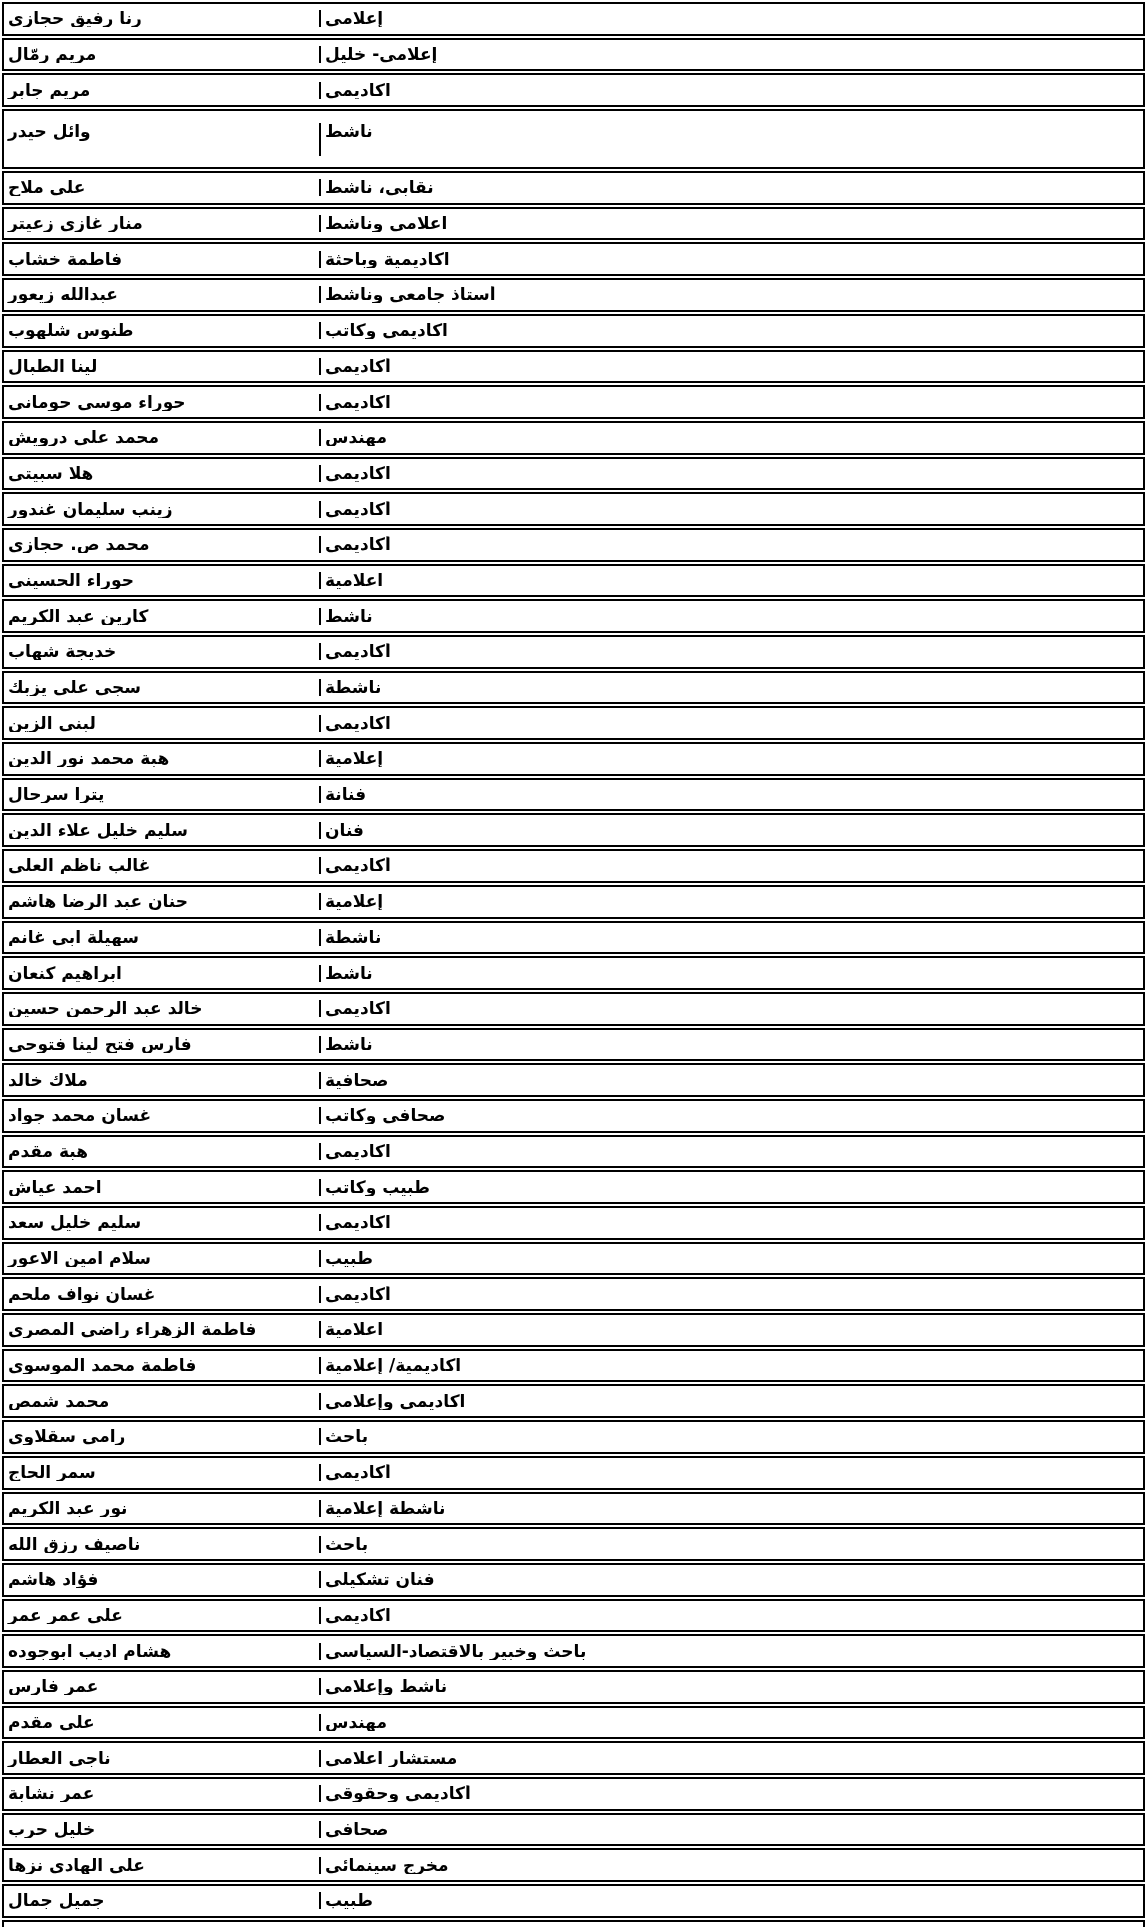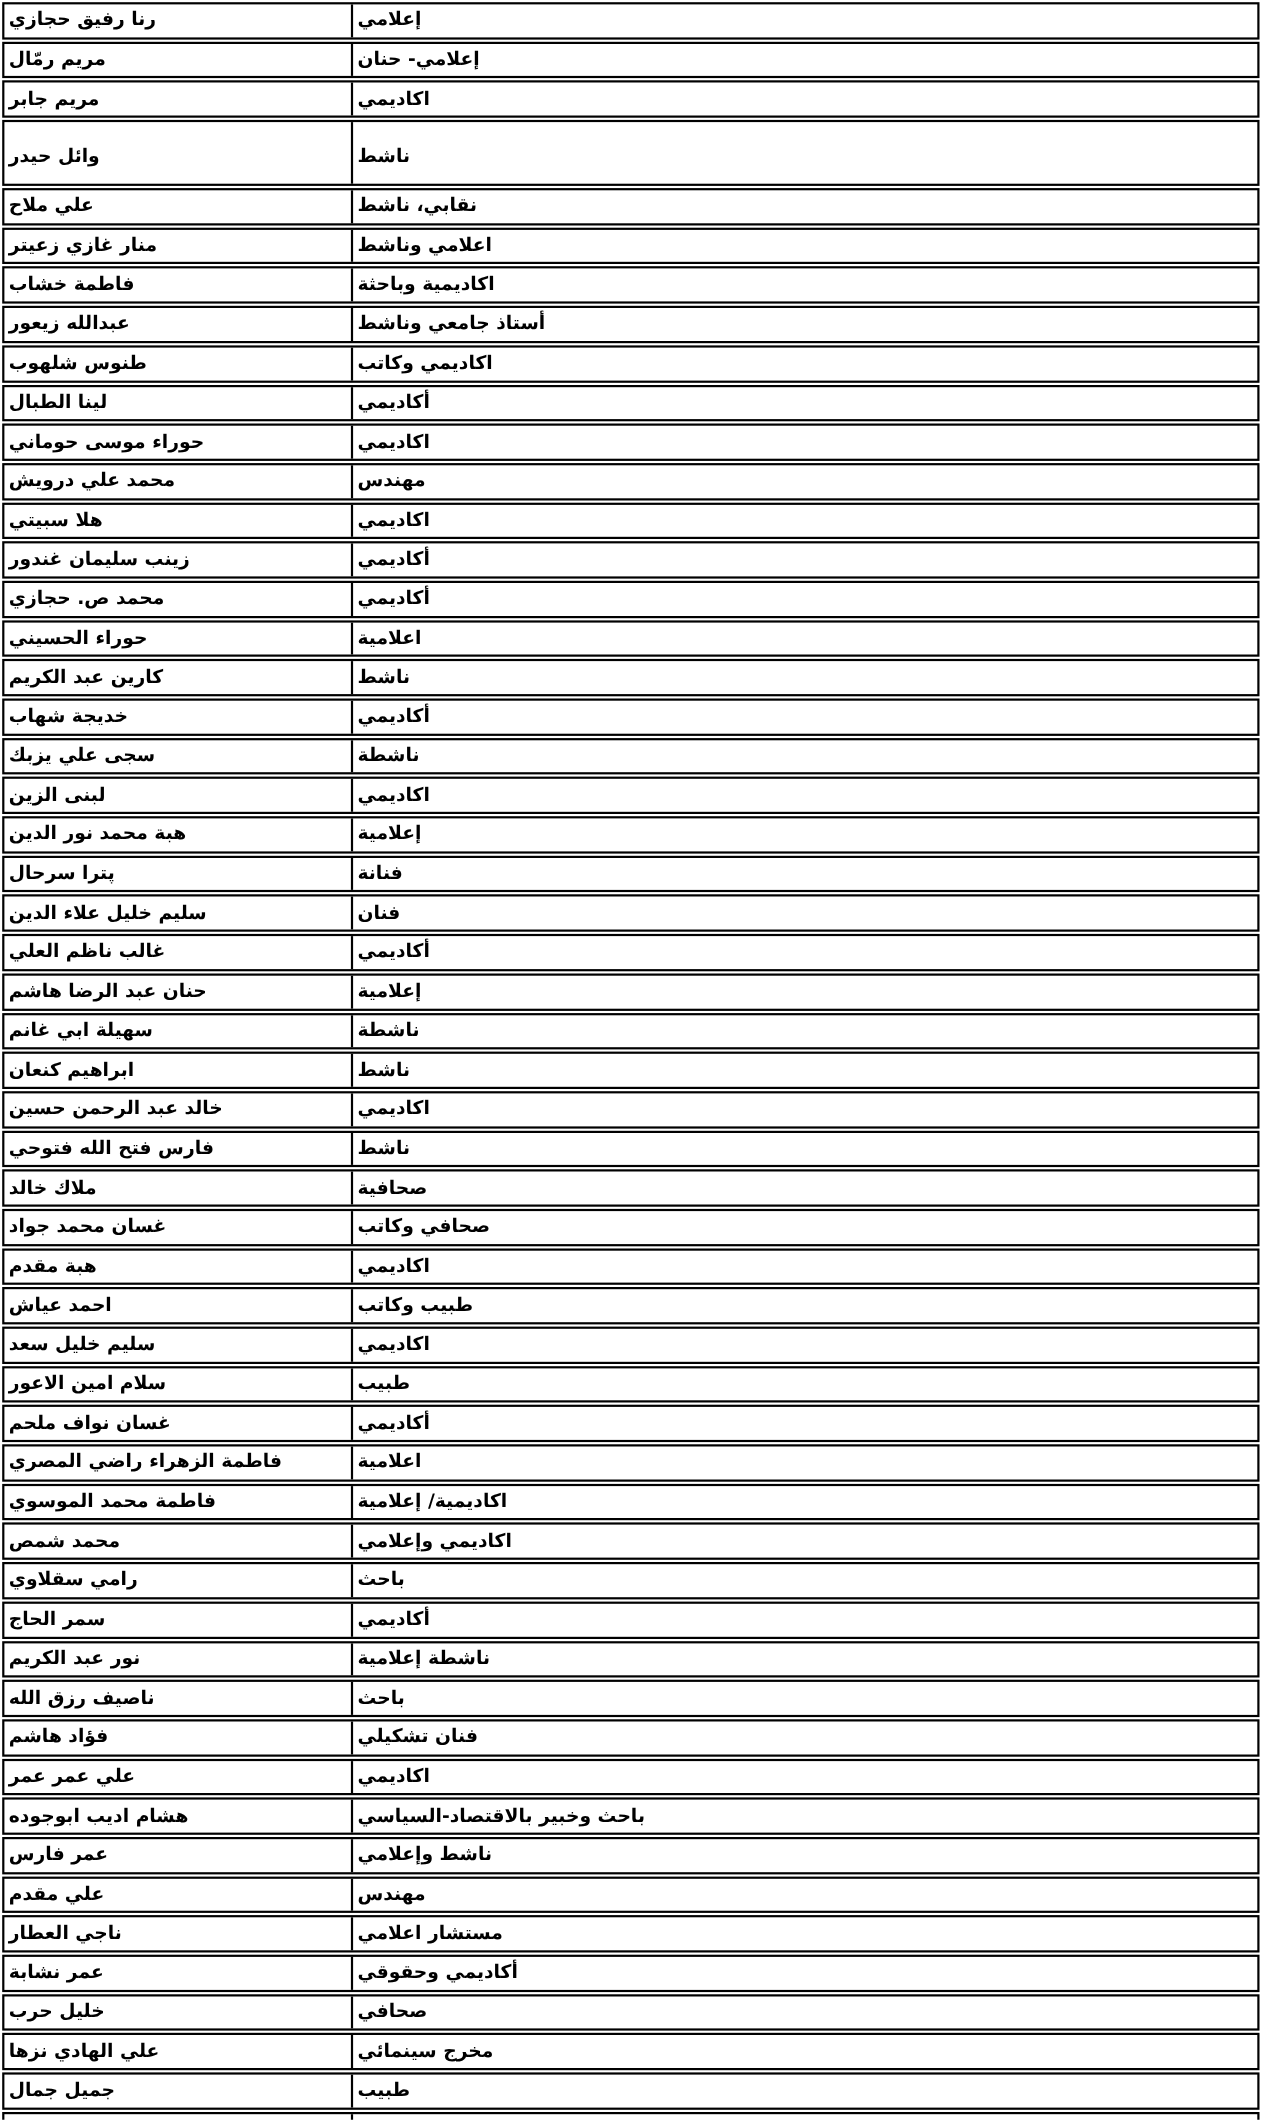--- a/index.html
+++ b/index.html
@@ -16,20 +16,21 @@
   .table-wrap {
     padding: 2px 3px 0 2px;
   }
   .row {
     box-sizing: border-box;
     height: 33.7px;
     border: 2px solid #000000;
     margin-bottom: 2px;
     display: flex;
     background: #ffffff;
+    align-items: center;
   }
   .row.tall {
     height: 60px;
   }
   .cell {
     box-sizing: border-box;
     display: flex;
     align-items: center;
     justify-content: flex-end;
     direction: rtl;
@@ -59,21 +60,21 @@
 <body>
 
 <div class="table-wrap">
 
 <div class="row">
     <div class="cell cell-name">رنا رفيق حجازي</div>
     <div class="cell cell-profession">إعلامي</div>
   </div>
     <div class="row">
     <div class="cell cell-name">مريم رمّال</div>
-    <div class="cell cell-profession">إعلامي- حنان</div>
+    <div class="cell cell-profession">إعلامي- خليل</div>
   </div>
     <div class="row">
     <div class="cell cell-name">مريم جابر</div>
     <div class="cell cell-profession">اكاديمي</div>
   </div>
     <div class="row tall">
     <div class="cell cell-name">وائل حيدر</div>
     <div class="cell cell-profession">ناشط</div>
   </div>
     <div class="row">
@@ -166,21 +167,21 @@
   </div>
     <div class="row">
     <div class="cell cell-name">ابراهيم كنعان</div>
     <div class="cell cell-profession">ناشط</div>
   </div>
     <div class="row">
     <div class="cell cell-name">خالد عبد الرحمن حسين</div>
     <div class="cell cell-profession">اكاديمي</div>
   </div>
     <div class="row">
-    <div class="cell cell-name">فارس فتح الله فتوحي</div>
+    <div class="cell cell-name">فارس فتح لينا فتوحي</div>
     <div class="cell cell-profession">ناشط</div>
   </div>
     <div class="row">
     <div class="cell cell-name">ملاك خالد</div>
     <div class="cell cell-profession">صحافية</div>
   </div>
     <div class="row">
     <div class="cell cell-name">غسان محمد جواد</div>
     <div class="cell cell-profession">صحافي وكاتب</div>
   </div>

